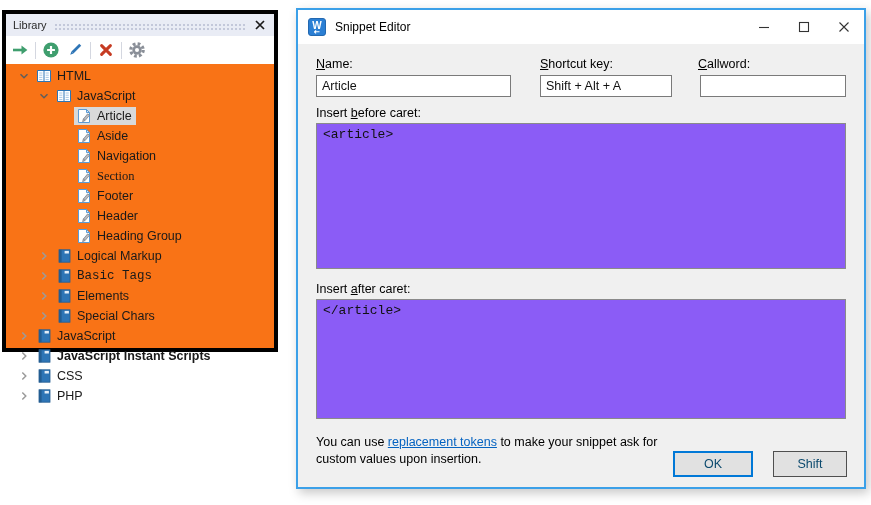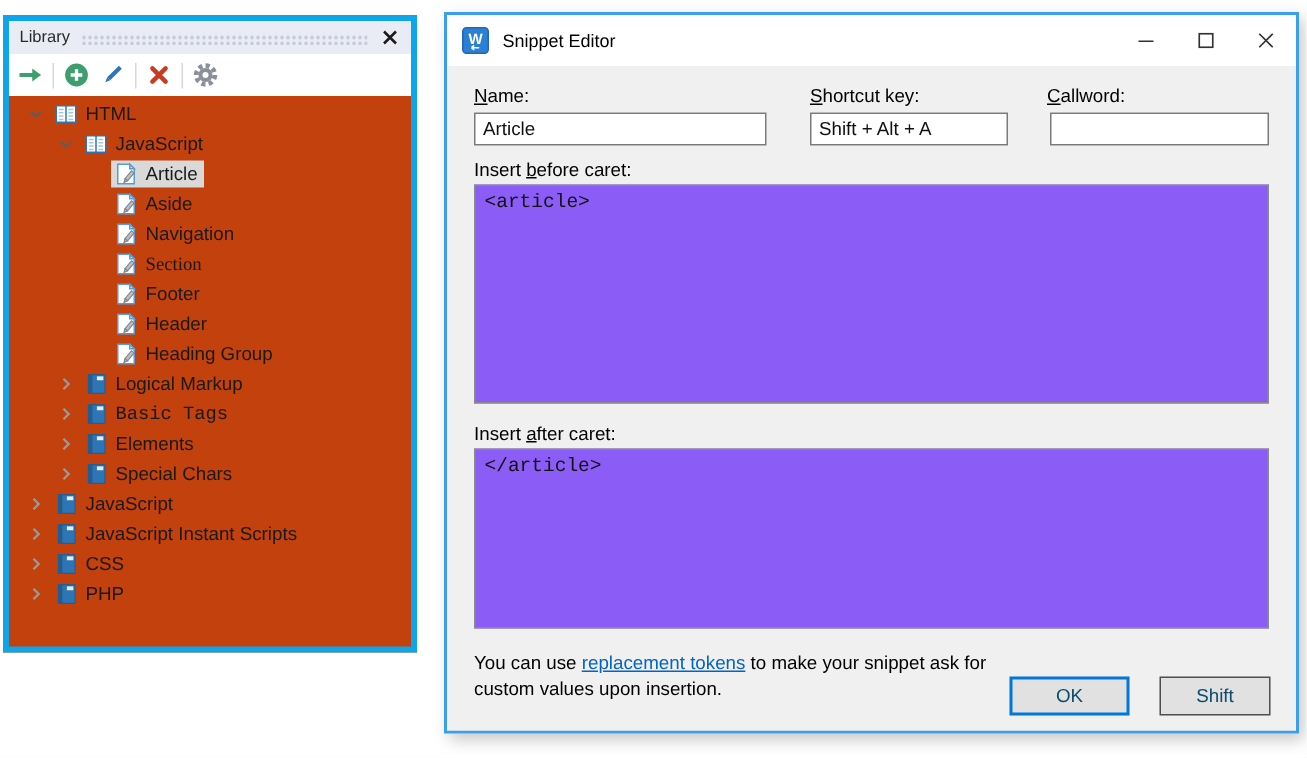--- a/index.html
+++ b/index.html
@@ -1,20 +1,20 @@
 <!DOCTYPE html>
 <html><head>
 <meta charset="utf-8">
 <style>
   html,body{margin:0;padding:0;background:#fff;}
   body{width:871px;height:505px;overflow:hidden;font-family:"Liberation Sans",sans-serif;-webkit-font-smoothing:antialiased;}
   .stage{position:relative;width:871px;height:505px;background:#fff;}
 
   
-  .library{position:absolute;left:2px;top:10px;width:276px;height:425px;box-sizing:border-box;border:4px solid #0ea5e9;background:#c2410c;}
+  .library{position:absolute;left:2px;top:10px;width:276px;height:342px;box-sizing:border-box;border:4px solid #000000;background:#f97316;}
   .lib-title{height:22px;background:#e9ecf5;display:flex;align-items:center;padding:0 6px 0 7px;gap:7px;}
   .lib-title-text{font-size:11px;color:#2a2a2a;white-space:nowrap;}
   .lib-grip{flex:1;height:7px;margin-top:3px;background-image:radial-gradient(circle,#c3c8da 1px,transparent 1.2px);background-size:4px 4px;}
   .lib-close{width:16px;height:16px;display:flex;align-items:center;justify-content:center;cursor:pointer;}
   .lib-toolbar{height:28px;display:flex;align-items:center;padding:0 5px;gap:6px;background:#fff;}
   .tb-icon{width:18px;height:18px;display:flex;align-items:center;justify-content:center;cursor:pointer;}
   .tb-sep{width:1px;height:17px;background:#d4d7e0;}
 
   .lib-tree{padding-top:2px;}
   .tree-row{height:20px;display:flex;align-items:center;font-size:12.5px;color:#1a1a1a;white-space:nowrap;cursor:default;}
@@ -382,21 +382,21 @@
         <svg width="16" height="16" viewBox="0 0 16 16">
           <rect x="3" y="1.8" width="11" height="12.4" fill="#2e75b6" stroke="#235d92" stroke-width="0.8"></rect>
           <rect x="3" y="1.8" width="2.6" height="12.4" fill="#235d92"></rect>
           <rect x="8.6" y="2.9" width="4.3" height="2.6" fill="#e4eef8"></rect>
         </svg>
       </span>
 
       <span class="tree-label">JavaScript</span>
     </span>
   </div>
-        <div class="tree-row" data-icon="book-closed" data-chevron="right" data-selected="false" style="padding-left: 10px;">
+        <div class="tree-row" data-icon="book-closed" data-chevron="right" data-selected="false" style="padding-left: 10px; font-weight: bold;">
     <span class="chev">
       <svg width="16" height="16" viewBox="0 0 16 16">
               <polyline points="4.5,6.3 8,9.8 11.5,6.3" fill="none" stroke="#5e5e5e" stroke-width="1.5"></polyline>
             </svg>
     </span>
     <span class="row-sel">
 
       <span class="ticon i-book-closed">
         <svg width="16" height="16" viewBox="0 0 16 16">
           <rect x="3" y="1.8" width="11" height="12.4" fill="#2e75b6" stroke="#235d92" stroke-width="0.8"></rect>

